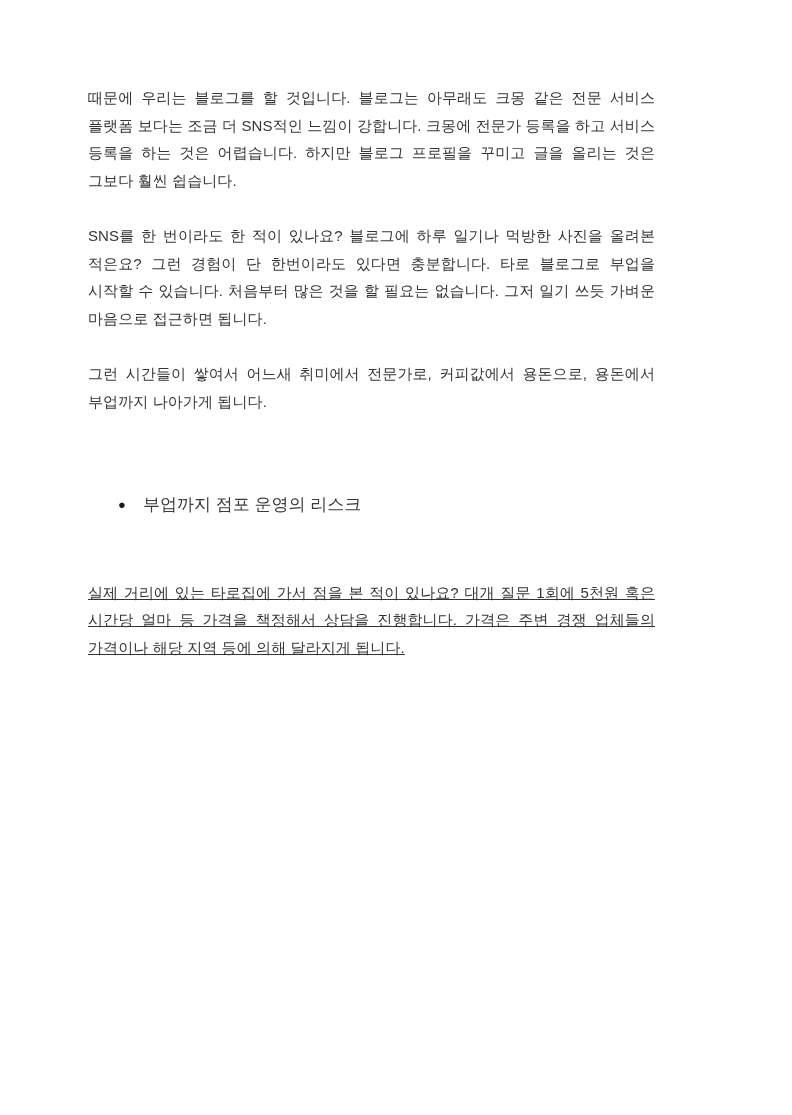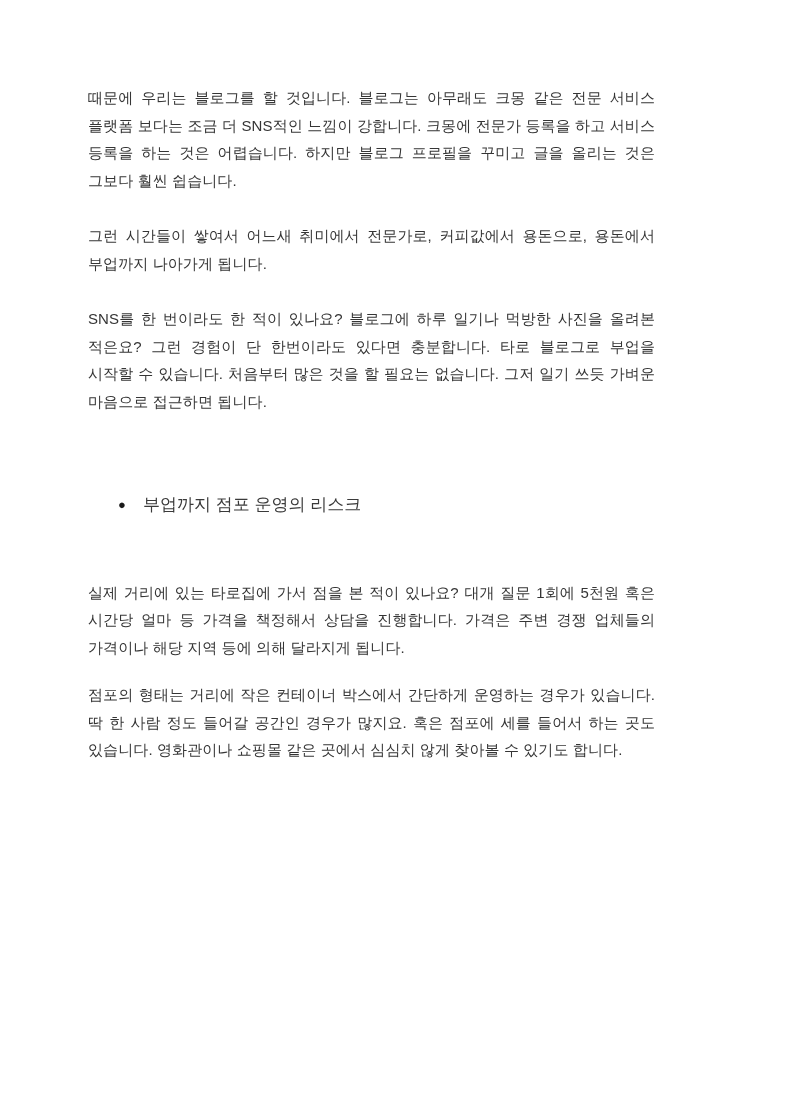--- a/index.html
+++ b/index.html
@@ -24,21 +24,22 @@
   .body-para {
     margin: 0 0 28px 0;
     font-size: 15px;
     line-height: 27.5px;
     text-align: justify;
     text-justify: inter-word;
     word-break: keep-all;
     letter-spacing: 0.1px;
   }
   .body-para.last-gap {
-    margin-bottom: 20px;
+    margin-bottom: 30px;
+    text-decoration: underline;
   }
   .bullet-row {
     display: flex;
     align-items: flex-start;
     margin: 76px 0 60px 30px;
     font-size: 17px;
     line-height: 27.5px;
     color: #3a3a3a;
   }
   .bullet-glyph {
@@ -53,26 +54,25 @@
   }
 </style>
 </head>
 <body>
 
 <div class="page">
 
   <p class="body-para">때문에 우리는 블로그를 할 것입니다. 블로그는 아무래도 크몽 같은 전문 서비스 플랫폼 보다는 조금 더 SNS적인 느낌이 강합니다. 크몽에 전문가 등록을 하고 서비스 등록을 하는 것은 어렵습니다. 하지만 블로그 프로필을 꾸미고 글을 올리는 것은 그보다 훨씬 쉽습니다.</p>
 
 
+  <p class="body-para">SNS를 한 번이라도 한 적이 있나요? 블로그에 하루 일기나 먹방한 사진을 올려본 적은요? 그런 경험이 단 한번이라도 있다면 충분합니다. 타로 블로그로 부업을 시작할 수 있습니다. 처음부터 많은 것을 할 필요는 없습니다. 그저 일기 쓰듯 가벼운 마음으로 접근하면 됩니다.</p>
+
   <p class="body-para">그런 시간들이 쌓여서 어느새 취미에서 전문가로, 커피값에서 용돈으로, 용돈에서 부업까지 나아가게 됩니다.</p>
-
-  <p class="body-para">SNS를 한 번이라도 한 적이 있나요? 블로그에 하루 일기나 먹방한 사진을 올려본 적은요? 그런 경험이 단 한번이라도 있다면 충분합니다. 타로 블로그로 부업을 시작할 수 있습니다. 처음부터 많은 것을 할 필요는 없습니다. 그저 일기 쓰듯 가벼운 마음으로 접근하면 됩니다.</p>
 
   <div class="bullet-row">
     <span class="bullet-glyph">●</span>
     <span class="bullet-text">부업까지 점포 운영의 리스크</span>
   </div>
 
   <p class="body-para last-gap">실제 거리에 있는 타로집에 가서 점을 본 적이 있나요? 대개 질문 1회에 5천원 혹은 시간당 얼마 등 가격을 책정해서 상담을 진행합니다. 가격은 주변 경쟁 업체들의 가격이나 해당 지역 등에 의해 달라지게 됩니다.</p>
 
-  <p class="body-para">점포의 형태는 거리에 작은 컨테이너 박스에서 간단하게 운영하는 경우가 있습니다. 딱 한 사람 정도 들어갈 공간인 경우가 많지요. 혹은 점포에 세를 들어서 하는 곳도 있습니다. 영화관이나 쇼핑몰 같은 곳에서 심심치 않게 찾아볼 수 있기도 합니다.</p>
 
 </div>
 
 </body></html>

